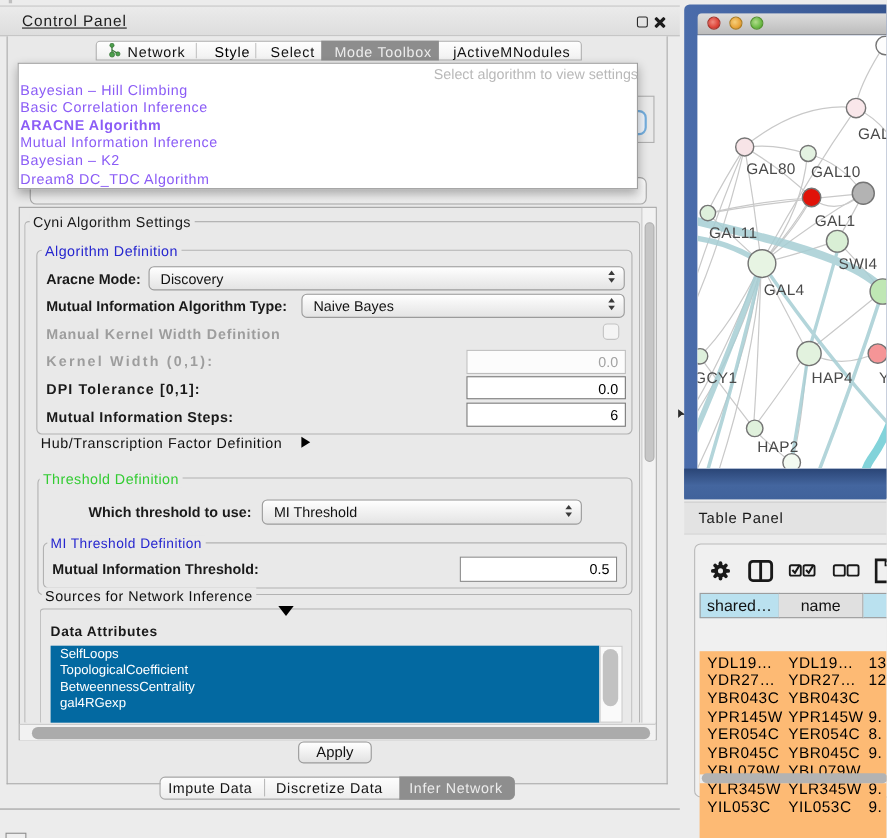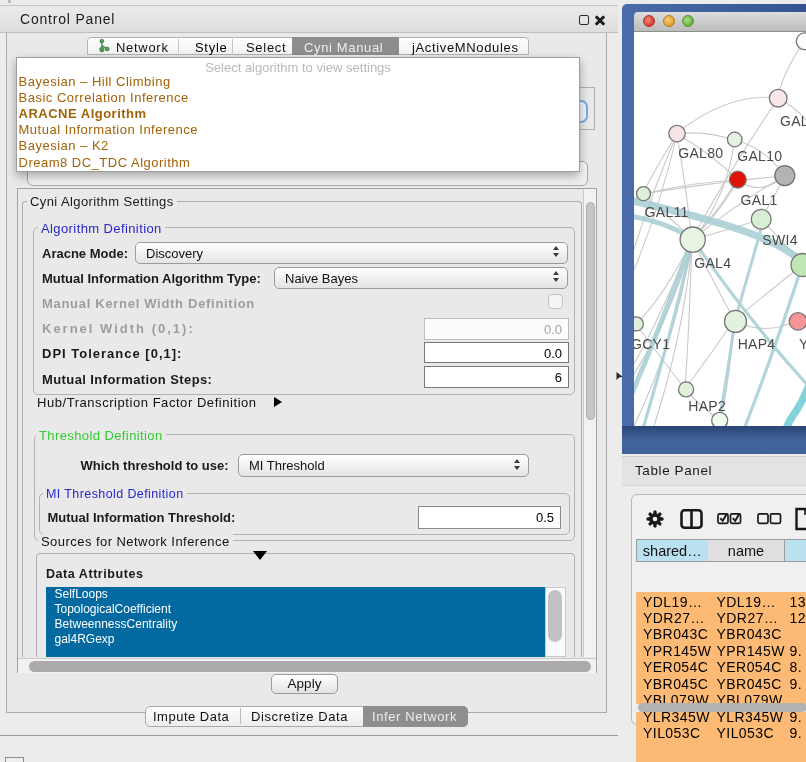--- a/index.html
+++ b/index.html
@@ -19,21 +19,21 @@
   .chev .dn{width:0;height:0;border-left:3.5px solid transparent;border-right:3.5px solid transparent;border-top:4.5px solid #3a3a3a;position:absolute;top:7px;}
   .field{position:absolute;background:#fff;font-size:13px;text-align:right;}
   .field span{position:absolute;right:6px;top:3px;}
 </style>
 </head>
 <body>
 
 <div class="abs" style="left:8px;top:0;width:3px;height:3px;background:#bfbfbf;"></div>
 
 <div class="abs" style="left:0;top:5px;width:618px;height:28px;background:linear-gradient(#ebebeb,#dddddd);border-top:1px solid #c6c6c6;border-bottom:1px solid #bdbdbd;box-sizing:border-box;"></div>
-<div class="abs" style="left:20px;top:11px;font-size:14px;color:#1c1c1c;letter-spacing:0.8px;">Control Panel</div>
+<div class="abs" style="left:20px;top:11px;font-size:14px;color:#1c1c1c;letter-spacing:0.8px;text-decoration:underline;">Control Panel</div>
 <div class="abs" style="left:579px;top:15px;width:8px;height:8px;border:1.6px solid #2a2a2a;border-radius:2px;"></div>
 <div class="abs" style="left:595px;top:15px;width:10px;height:10px;">
   <div style="position:absolute;left:-1px;top:3.5px;width:12px;height:3px;background:#1c1c1c;border-radius:1px;transform:rotate(45deg);"></div>
   <div style="position:absolute;left:-1px;top:3.5px;width:12px;height:3px;background:#1c1c1c;border-radius:1px;transform:rotate(-45deg);"></div>
 </div>
 
 <div class="abs" style="left:6px;top:33px;width:601px;height:680px;background:#e9e9e9;border:1px solid #ababab;border-top:none;box-sizing:border-box;"></div>
 <div class="abs" style="left:0;top:735px;width:618px;height:1px;background:#9a9a9a;"></div>
 
 <div class="abs" style="left:87px;top:37px;width:442px;height:17.5px;background:linear-gradient(#fefefe,#f1f1f1);border:1px solid #b3b3b3;border-radius:4px 4px 0 0;box-sizing:border-box;"></div>
@@ -42,21 +42,21 @@
 <div class="abs" style="left:292px;top:37px;width:107px;height:17.5px;background:#8d8d8d;"></div>
 <svg class="abs" style="left:99px;top:39px;" width="11" height="14" viewBox="0 0 11 14">
   <path d="M2.8 2.5 L2.8 10.5 M2.8 6.5 L7.8 9.5" stroke="#3f7d3f" stroke-width="1.2" fill="none"></path>
   <circle cx="2.8" cy="2.2" r="1.9" fill="#4da04d" stroke="#2f6b2f" stroke-width="0.6"></circle>
   <circle cx="2.9" cy="10.6" r="2.3" fill="#4da04d" stroke="#2f6b2f" stroke-width="0.6"></circle>
   <circle cx="8.2" cy="10" r="1.9" fill="#4da04d" stroke="#2f6b2f" stroke-width="0.6"></circle>
 </svg>
 <div class="abs" style="left:116px;top:40px;font-size:13px;color:#111;letter-spacing:0.7px;">Network</div>
 <div class="abs" style="left:195px;top:40px;font-size:13px;color:#000000;letter-spacing:0.7px;">Style</div>
 <div class="abs" style="left:246px;top:40px;font-size:13px;color:#111;letter-spacing:0.7px;">Select</div>
-<div class="abs" style="left:304px;top:40px;font-size:13px;color:#ededed;letter-spacing:0.65px;">Cyni Manual</div>
+<div class="abs" style="left:304px;top:40px;font-size:13px;color:#ededed;letter-spacing:0.65px;">Mode Toolbox</div>
 <div class="abs" style="left:412px;top:40px;font-size:13px;color:#111;letter-spacing:0.65px;">jActiveMNodules</div>
 
 <div class="abs" style="left:20px;top:87px;width:575px;height:43px;border:1px solid #b0b0b0;box-sizing:border-box;"></div>
 <div class="abs" style="left:560px;top:100px;width:28px;height:23px;border:2.5px solid #74aede;border-radius:7px;background:#eef4fb;box-sizing:border-box;"></div>
 <div class="abs" style="left:27px;top:161px;width:561px;height:25px;border:1px solid #a8a8a8;border-radius:6px;background:linear-gradient(#fdfdfd,#ededed);box-sizing:border-box;"></div>
 
 <div class="abs" style="left:17px;top:188px;width:580px;height:485px;border:1px solid #a2a2a2;background:#e9e9e9;box-sizing:border-box;"></div>
 
 <div class="abs" style="left:22px;top:201px;width:560px;height:456px;border:1px solid #aeaeae;border-bottom:none;border-radius:4px 4px 0 0;box-sizing:border-box;"></div>
 <div class="abs gtitle" style="left:27px;top:194px;color:#1a1a1a;letter-spacing:0.4px;">Cyni Algorithm Settings</div>
@@ -143,22 +143,22 @@
 <div class="abs" style="left:145px;top:705.5px;width:323px;height:21.5px;border:1px solid #a9a9a9;border-radius:5px;background:linear-gradient(#fdfdfd,#ededed);box-sizing:border-box;"></div>
 <div class="abs" style="left:239.5px;top:708px;width:1px;height:16px;background:#bbb;"></div>
 <div class="abs" style="left:362.5px;top:705.5px;width:105px;height:21.5px;background:#8e8e8e;border-radius:0 5px 5px 0;"></div>
 <div class="abs" style="left:153px;top:709px;font-size:13px;color:#111;letter-spacing:0.5px;">Impute Data</div>
 <div class="abs" style="left:251px;top:709px;font-size:13px;color:#111;letter-spacing:0.6px;">Discretize Data</div>
 <div class="abs" style="left:372px;top:709px;font-size:13px;color:#ececec;letter-spacing:0.6px;">Infer Network</div>
 
 <div class="abs" style="left:5px;top:757px;width:19px;height:10px;border:1.5px solid #8d8d8d;background:#efefef;box-sizing:border-box;"></div>
 
 <div class="abs" style="left:16px;top:57px;width:564px;height:115px;background:#ffffff;border:1px solid #9e9e9e;box-shadow:0 4px 9px rgba(0,0,0,0.32);box-sizing:border-box;z-index:30;"></div>
-<div class="abs" style="left:16px;top:60px;width:564px;text-align:center;font-size:13px;color:#b9b9b9;z-index:31;">Select algorithm to view settings</div>
-<div class="abs" style="left:18.5px;top:73.5px;font-size:13px;color:#a16207;line-height:16.2px;letter-spacing:0.5px;z-index:31;">
+<div class="abs" style="left:16px;top:60px;width:564px;text-align:right;font-size:13px;color:#b9b9b9;z-index:31;">Select algorithm to view settings</div>
+<div class="abs" style="left:18.5px;top:73.5px;font-size:13px;color:#8b5cf6;line-height:16.2px;letter-spacing:0.5px;z-index:31;">
 Bayesian – Hill Climbing<br>Basic Correlation Inference<br><b>ARACNE Algorithm</b><br>Mutual Information Inference<br>Bayesian – K2<br>Dream8 DC_TDC Algorithm</div>
 
 <svg class="abs" style="left:615px;top:371px;" width="9" height="10" viewBox="0 0 9 10">
     <path d="M1.5 9 L1.5 1 L8 6 L4.5 6.3 Z" fill="#2a2a2a"></path>
   </svg>
 
 <div class="abs" style="left:622px;top:4px;width:184px;height:449px;background:linear-gradient(90deg,#4a6cab,#35548f);border-radius:5px 0 0 0;"></div>
 <div class="abs" style="left:622px;top:425.5px;width:184px;height:28px;background:linear-gradient(180deg,#2a4576,#44669f 55%,#40629b);"></div>
 <div class="abs" style="left:634px;top:12px;width:172px;height:20px;background:linear-gradient(#dddddd,#bcbcbc);border-bottom:1px solid #8e8e8e;border-radius:4px 0 0 0;box-sizing:border-box;"></div>
 <div class="abs" style="left:643px;top:15px;width:12px;height:12px;border-radius:50%;background:radial-gradient(circle at 4px 4px,#f08a7e,#dd4338 60%,#b03028);border:0.5px solid #a5342c;box-sizing:border-box;"></div>

